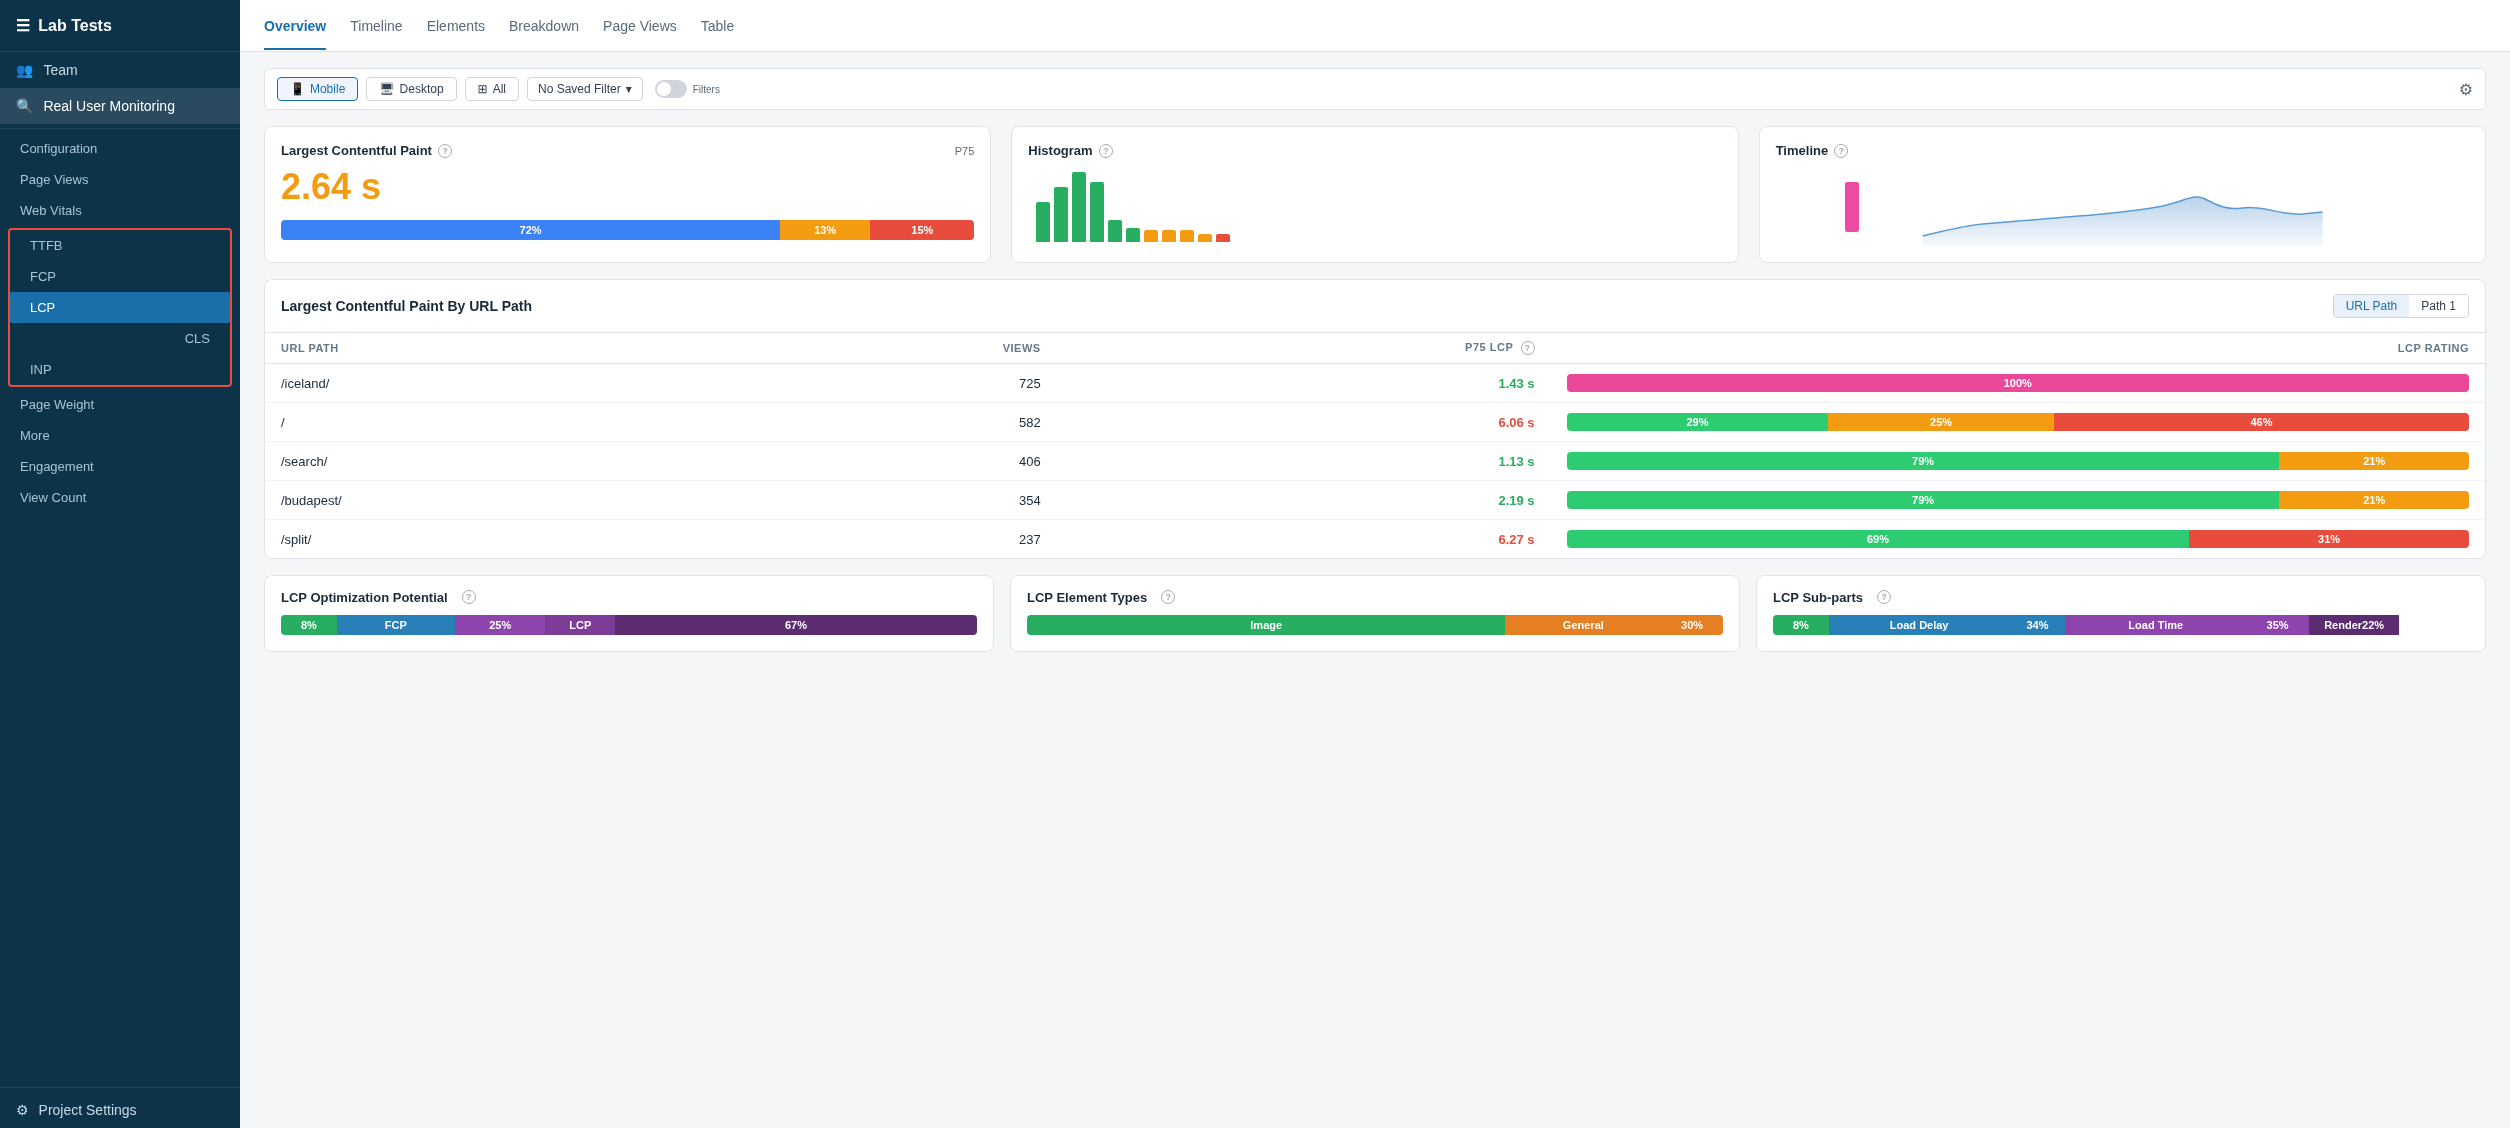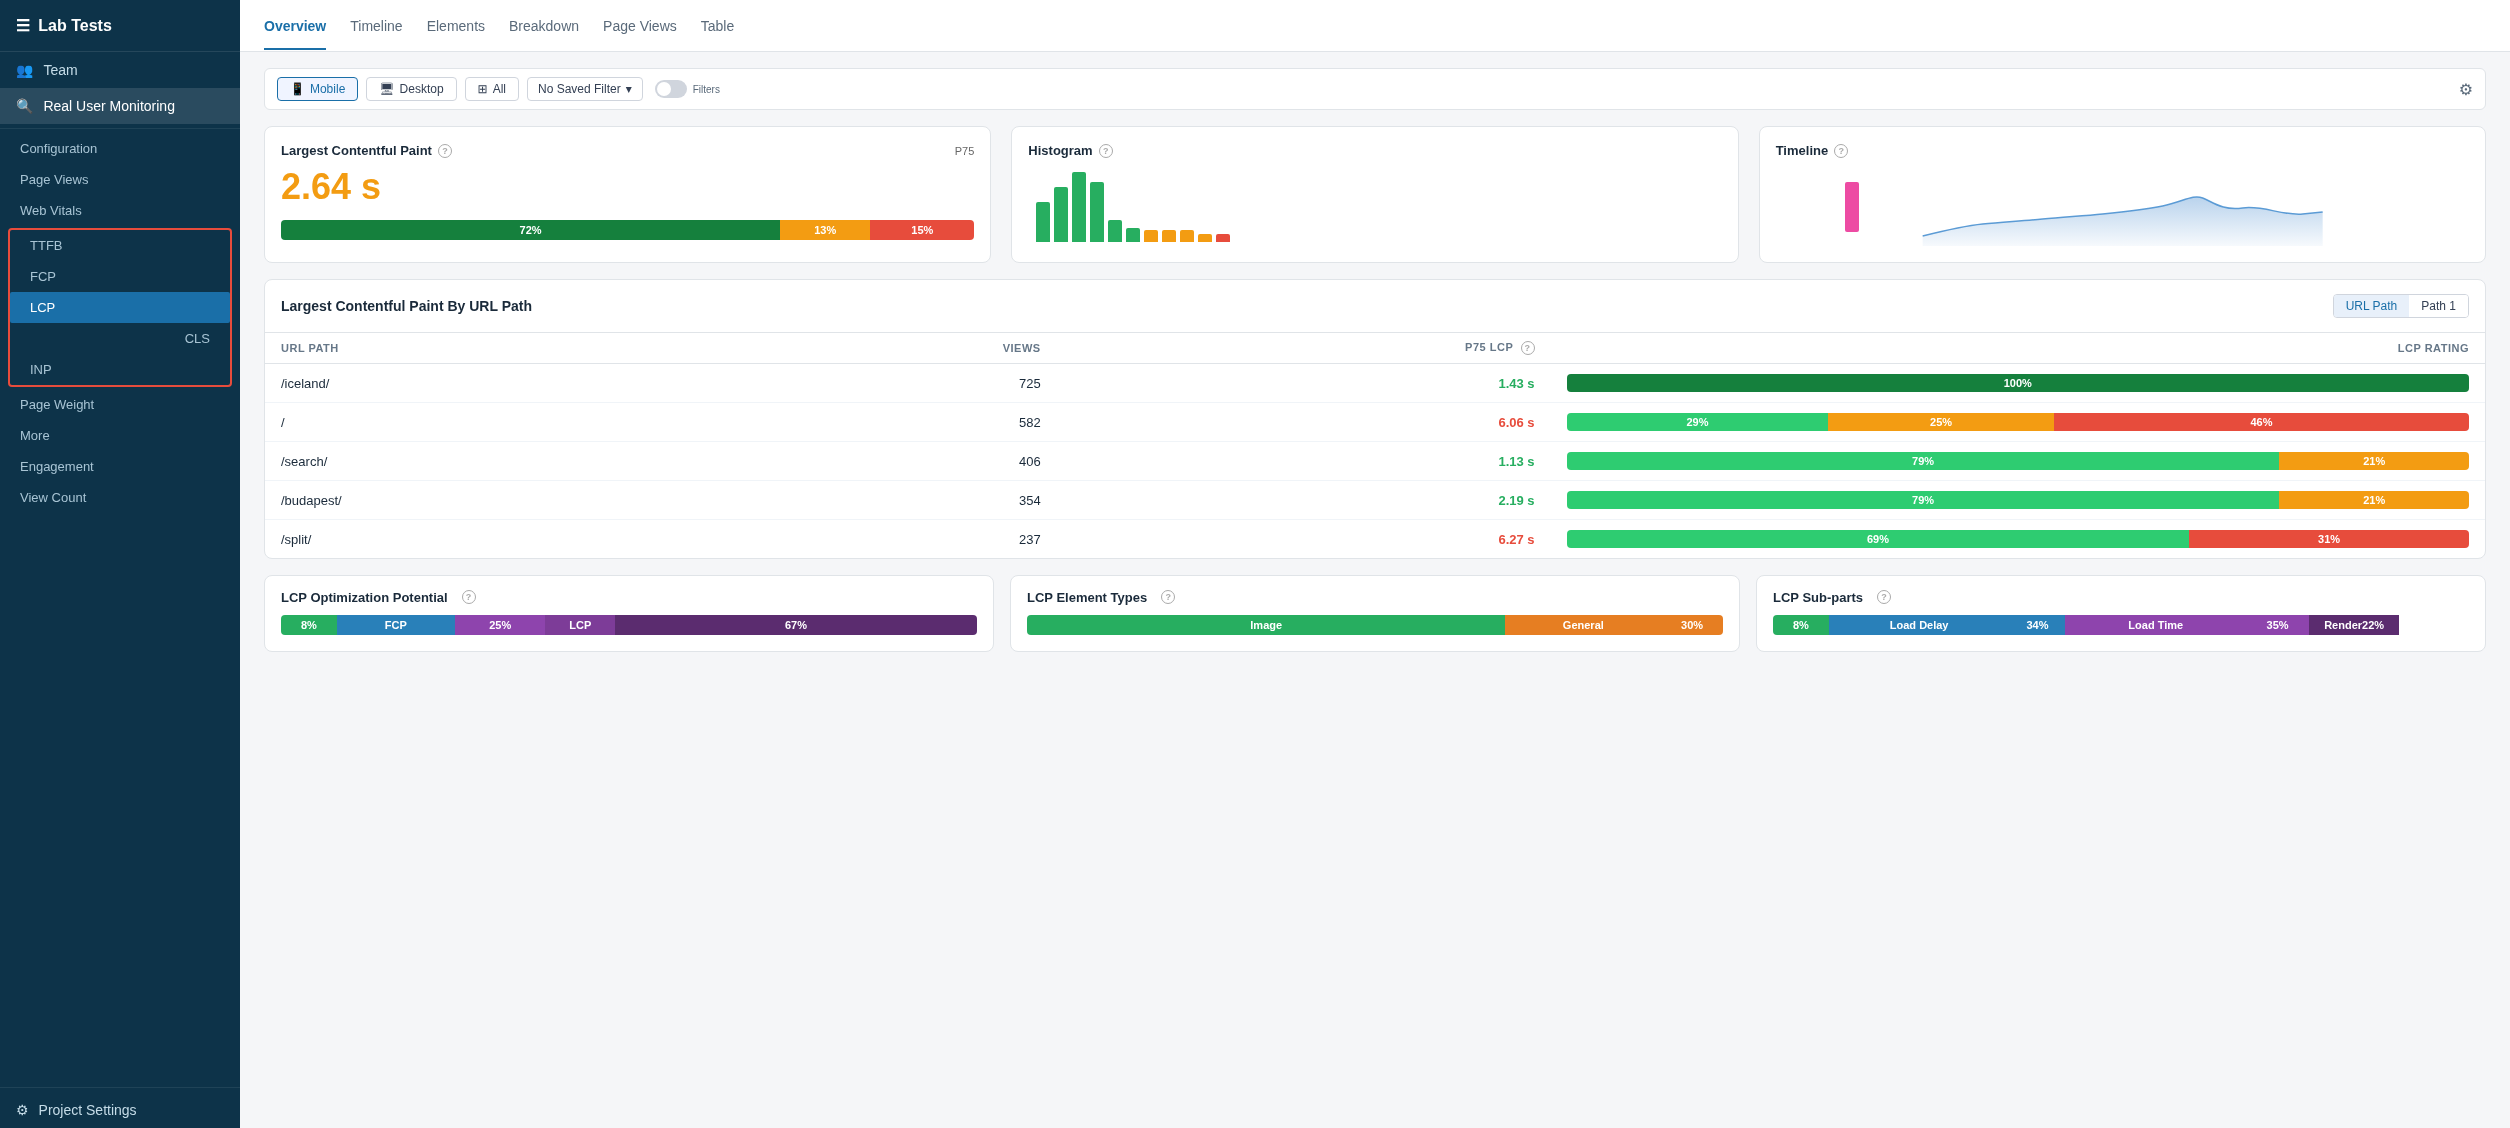--- a/index.html
+++ b/index.html
@@ -193,21 +193,21 @@
       color: #f39c12;
       margin: 8px 0 12px;
     }
     .progress-bar-multi {
       height: 20px;
       border-radius: 4px;
       overflow: hidden;
       display: flex;
       font-size: 11px;
     }
-    .pb-green { background: #15803d; display: flex; align-items: center; justify-content: center; color: #fff; font-weight: 600; }
+    .pb-green { background: #3b82f6; display: flex; align-items: center; justify-content: center; color: #fff; font-weight: 600; }
     .pb-orange { background: #f39c12; display: flex; align-items: center; justify-content: center; color: #fff; font-weight: 600; }
     .pb-red { background: #e74c3c; display: flex; align-items: center; justify-content: center; color: #fff; font-weight: 600; }
 
     
     .histogram {
       display: flex;
       align-items: flex-end;
       height: 80px;
       gap: 4px;
       padding: 0 8px;
@@ -518,21 +518,21 @@
             <th class="right">LCP RATING</th>
           </tr>
         </thead>
         <tbody id="url-table-body">
         <tr>
       <td>/iceland/</td>
       <td class="right">725</td>
       <td class="right"><span class="lcp-green">1.43 s</span></td>
       <td style="text-align:right;">
                 <div class="rating-bar">
-                  <div class="rb-seg" style="background:#15803d;width:100%;">100%</div>
+                  <div class="rb-seg" style="background:#ec4899;width:100%;">100%</div>
                 </div>
               </td>
     </tr>
             <tr>
       <td>/</td>
       <td class="right">582</td>
       <td class="right"><span class="lcp-red">6.06 s</span></td>
       <td style="text-align:right;">
                 <div class="rating-bar">
                   <div class="rb-seg" style="background:#2ecc71;width:29%;">29%</div>

